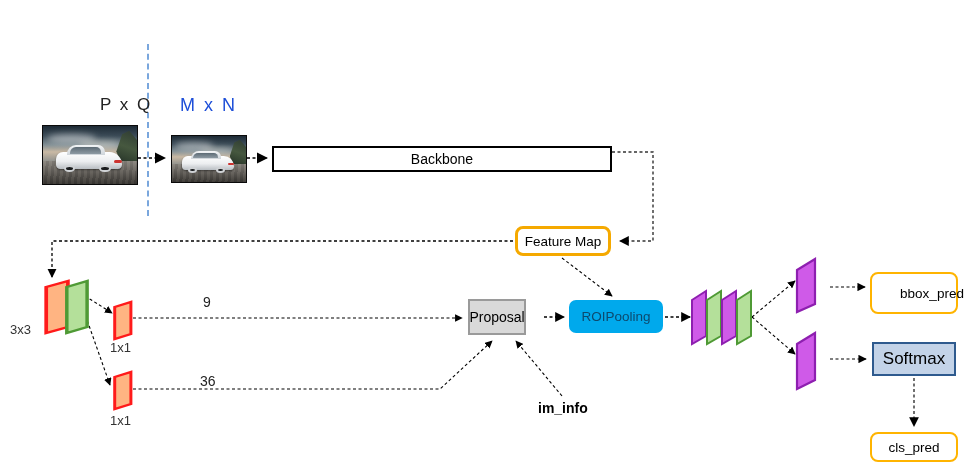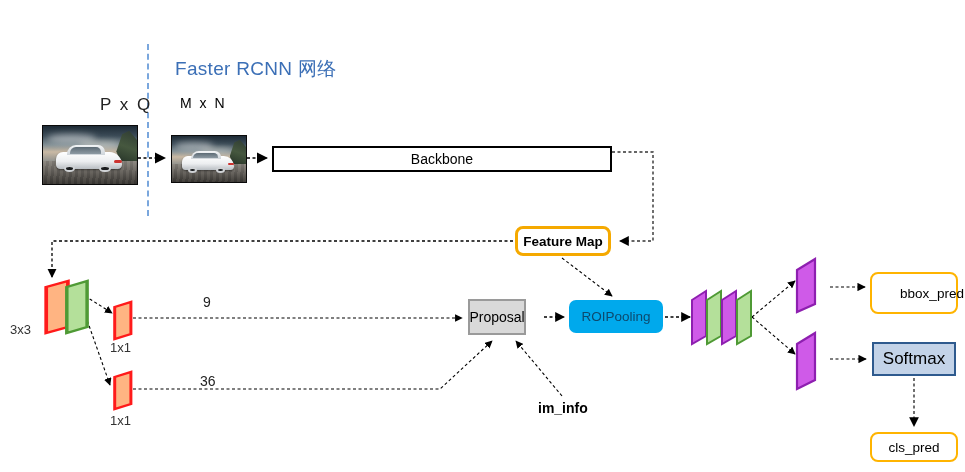--- a/index.html
+++ b/index.html
@@ -6,21 +6,21 @@
   body{width:965px;height:472px;position:relative;overflow:hidden;
        font-family:"Liberation Sans","DejaVu Sans",sans-serif;color:#000;}
   #stage{position:absolute;left:0;top:0;width:965px;height:472px;}
   #svg-layer{position:absolute;left:0;top:0;width:965px;height:472px;}
 
   .lbl{position:absolute;white-space:nowrap;}
 
   
   .title-cn{left:175px;top:56px;font-size:19px;color:#3b6fb6;letter-spacing:.3px;}
   .dim-pq{left:60px;top:95px;font-size:17px;color:#222;letter-spacing:2px;margin-left:40px;}
-  .dim-mn{left:180px;top:95px;font-size:14px;color:#000000;letter-spacing:2px;}
+  .dim-mn{left:180px;top:95px;font-size:18px;color:#1d4ed8;letter-spacing:2px;}
   .t-3x3{left:10px;top:322px;font-size:13px;color:#333;}
   .t-1x1a{left:110px;top:340px;font-size:13px;color:#333;}
   .t-1x1b{left:110px;top:413px;font-size:13px;color:#333;}
   .t-9{left:203px;top:294px;font-size:14px;color:#222;}
   .t-36{left:200px;top:373px;font-size:14px;color:#222;}
   .t-iminfo{left:538px;top:400px;font-size:14px;font-weight:bold;color:#000;}
 
   
   .divider{position:absolute;left:147px;top:44px;width:0;height:172px;
            border-left:2px dashed #7aa7dd;}
@@ -53,21 +53,21 @@
       background:#1a1c1e;border:2px solid #cfd2d5;box-sizing:border-box;}
   #photo-pq{left:42px;top:125px;width:94px;height:58px;}
   #photo-mn{left:171px;top:135px;width:74px;height:46px;}
 
   
   .box{position:absolute;display:flex;align-items:center;justify-content:center;
        box-sizing:border-box;white-space:nowrap;}
   #backbone{left:272px;top:146px;width:340px;height:26px;border:2px solid #000;background:#fff;
             font-size:14px;}
   #feature-map{left:515px;top:226px;width:96px;height:30px;border:3px solid #f5a900;
-               border-radius:8px;background:#fff;font-size:13.5px;font-weight:bold;}
+               border-radius:8px;background:#fff;font-size:13.5px;font-weight:normal;}
   #proposal{left:468px;top:299px;width:58px;height:36px;border:2px solid #9a9a9a;background:#d9d9d9;
             font-size:14px;}
   #roipooling{left:569px;top:300px;width:94px;height:33px;border-radius:7px;background:#00a9ec;
               font-size:13.5px;color:#0c4a6e;}
   #bbox-pred{left:870px;top:272px;width:88px;height:42px;border:2.5px solid #ffb400;border-radius:8px;
              background:#fff;font-size:13.5px;padding-left:36px;}
   #softmax{left:872px;top:342px;width:84px;height:34px;border:2.5px solid #2e5a8e;
            background:#c3d3e8;font-size:17px;}
   #cls-pred{left:870px;top:432px;width:88px;height:30px;border:2.5px solid #ffb400;border-radius:8px;
             background:#fff;font-size:13.5px;}
@@ -121,21 +121,20 @@
 
     <path d="M830,287 L865,287" stroke="#000" stroke-width="1.2" stroke-dasharray="3,2.5" fill="none" marker-end="url(#ah)"></path>
 
     <path d="M830,359 L866,359" stroke="#000" stroke-width="1.2" stroke-dasharray="3,2.5" fill="none" marker-end="url(#ah)"></path>
 
     <path d="M914,378 L914,426" stroke="#333" stroke-width="1.4" stroke-dasharray="3,2.5" fill="none" marker-end="url(#ah)"></path>
   </svg>
 
   <div class="divider"></div>
 
-  <div class="lbl title-cn">Faster RCNN 网络</div>
   <div class="lbl dim-pq">P x Q</div>
   <div class="lbl dim-mn">M x N</div>
 
   <div class="photo" id="photo-pq">
     <div class="sky"></div>
     <div class="cloud1"></div>
     <div class="cloud2"></div>
     <div class="rock"></div>
     <div class="deck"></div>
     <div class="body"></div>

